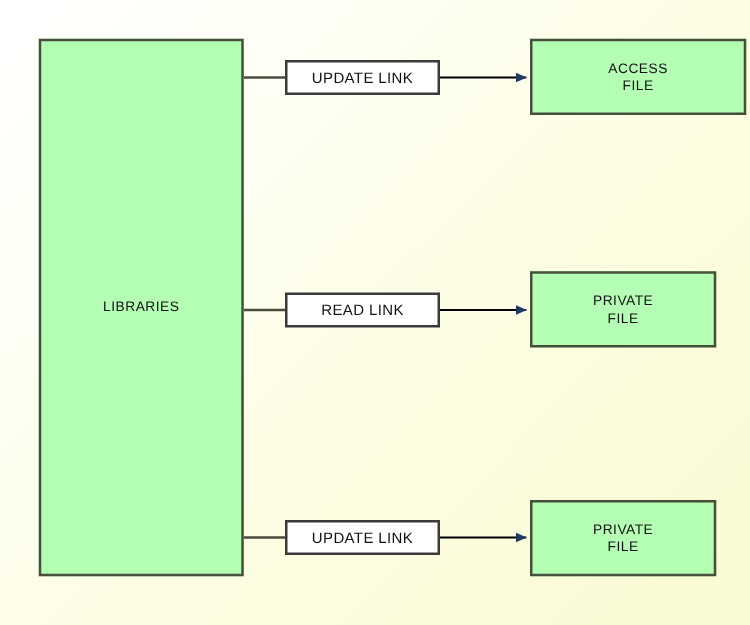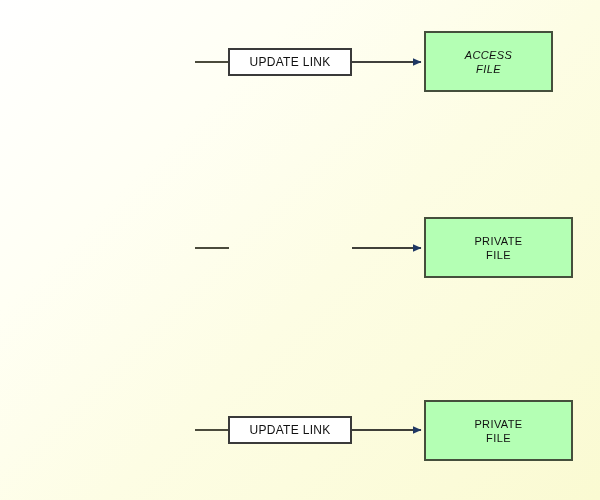--- a/index.html
+++ b/index.html
@@ -72,30 +72,36 @@
 
     <line x1="195" y1="248" x2="229" y2="248" stroke="#4b4b3c" stroke-width="2"></line>
 
     <line x1="352" y1="248" x2="421" y2="248" stroke="#000000" stroke-width="1.6" marker-end="url(#arrowhead)"></line>
 
     <line x1="195" y1="430" x2="229" y2="430" stroke="#4b4b3c" stroke-width="2"></line>
 
     <line x1="352" y1="430" x2="421" y2="430" stroke="#000000" stroke-width="1.6" marker-end="url(#arrowhead)"></line>
   </svg>
 
+  <div class="node entity-node" id="node-libraries" style="left: 31px; top: 31px; width: 164px; height: 430px;">
+    <span class="node-label">LIBRARIES</span>
+  </div>
 
   <div class="node link-node" id="node-update-link-top" style="left: 228px; top: 48px; width: 124px; height: 28px;">
     <span class="node-label">UPDATE LINK</span>
   </div>
 
-  <div class="node entity-node" id="node-access-file" style="left: 424px; top: 31px; width: 129px; height: 61px; font-style: italic;">
+  <div class="node entity-node" id="node-access-file" style="left: 424px; top: 31px; width: 173px; height: 61px;">
     <span class="node-label">ACCESS
 FILE</span>
   </div>
 
+  <div class="node link-node" id="node-read-link" style="left: 228px; top: 234px; width: 124px; height: 28px;">
+    <span class="node-label">READ LINK</span>
+  </div>
 
   <div class="node entity-node" id="node-private-file-middle" style="left: 424px; top: 217px; width: 149px; height: 61px;">
     <span class="node-label">PRIVATE
 FILE</span>
   </div>
 
   <div class="node link-node" id="node-update-link-bottom" style="left: 228px; top: 416px; width: 124px; height: 28px;">
     <span class="node-label">UPDATE LINK</span>
   </div>
 

